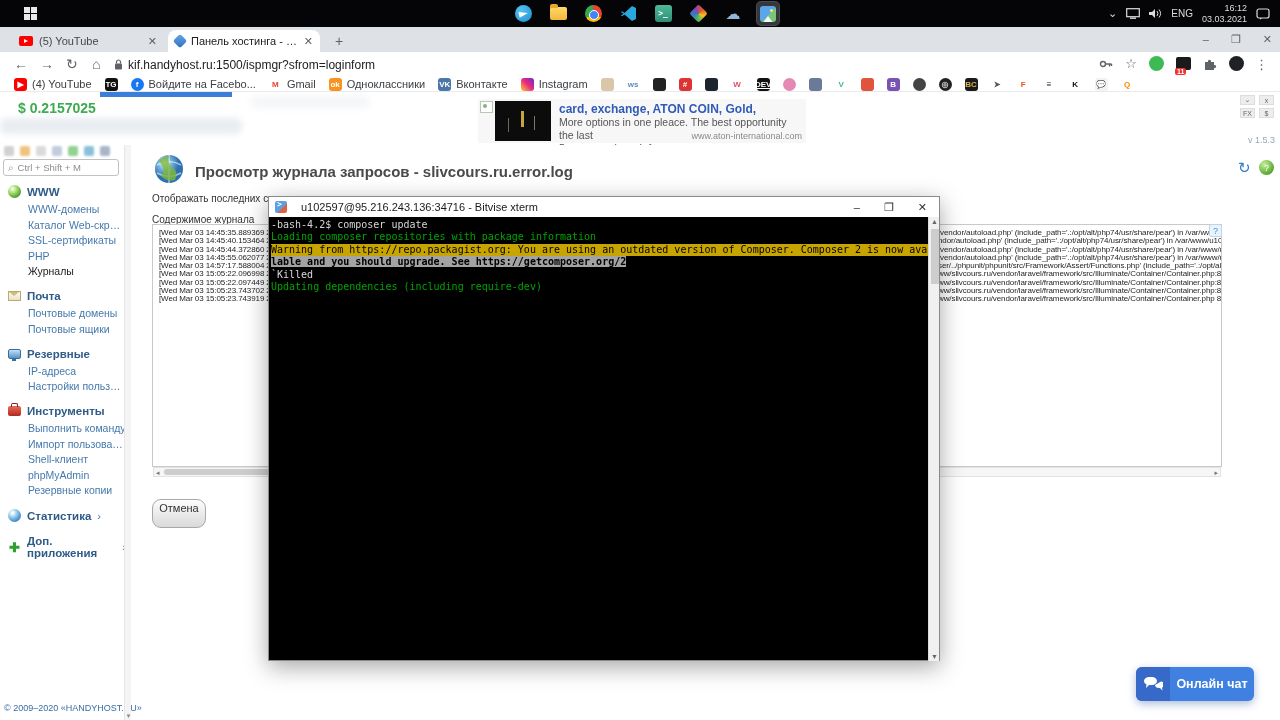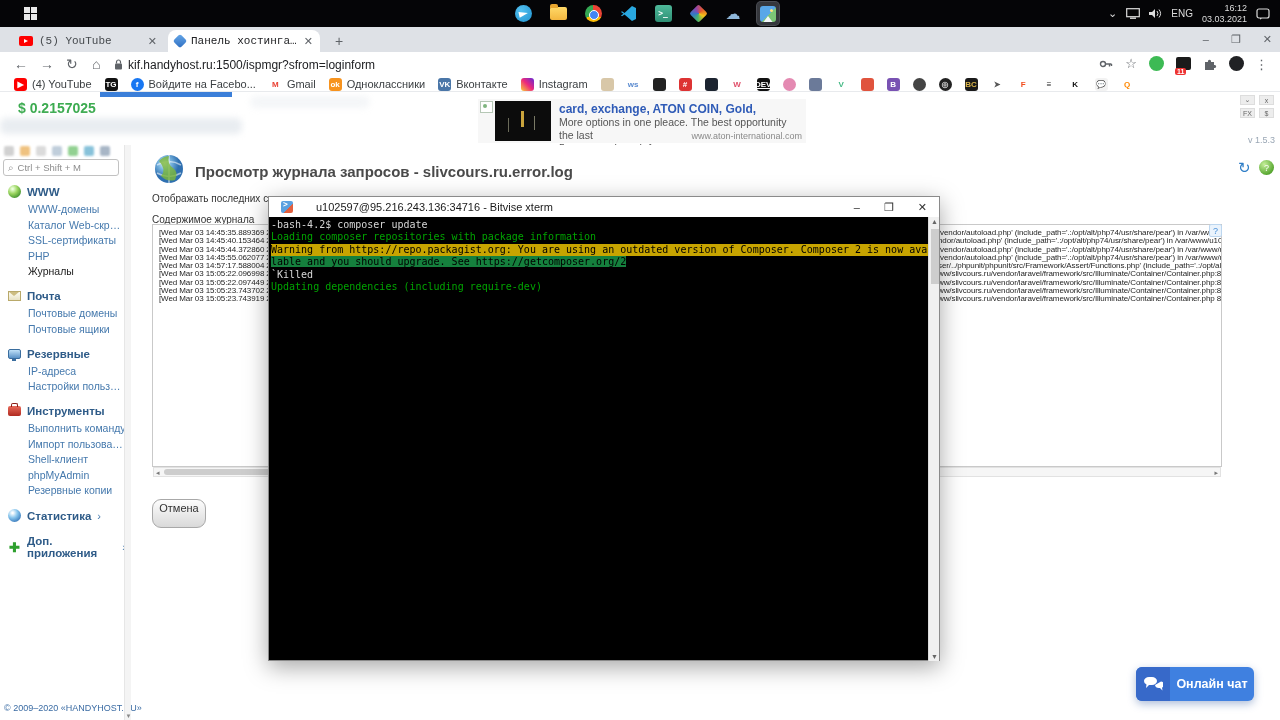--- a/index.html
+++ b/index.html
@@ -31,21 +31,21 @@
   .tray-svg{display:block;}
 
   
   #tabstrip{position:absolute;left:0;top:27px;width:1280px;height:25px;background:#dee1e6;z-index:55;}
   .tab{position:absolute;top:3px;height:22px;display:flex;align-items:center;font-size:11px;color:#45494d;padding:0 7px;gap:6px;}
   .tab.inactive{left:12px;width:152px;}
   .tab.active{left:168px;width:152px;background:#fff;border-radius:8px 8px 0 0;color:#202124;}
   .tab .fav-yt{width:14px;height:10px;background:#f00;border-radius:2px;position:relative;flex:0 0 auto;}
   .tab .fav-yt:after{content:"";position:absolute;left:5px;top:2.5px;border-left:4px solid #fff;border-top:2.5px solid transparent;border-bottom:2.5px solid transparent;}
   .fav-diamond{width:10px;height:10px;transform:rotate(45deg);background:linear-gradient(135deg,#66a7e8,#2f6fc2);border-radius:2px;flex:0 0 auto;}
-  .tab-title{white-space:nowrap;overflow:hidden;text-overflow:ellipsis;flex:1;font-family:Liberation Mono, monospace;}
+  .tab-title{white-space:nowrap;overflow:hidden;text-overflow:ellipsis;flex:1;}
   .tab-close{font-size:11px;color:#5f6368;flex:0 0 auto;}
   .newtab{position:absolute;left:330px;top:5px;width:18px;height:18px;color:#5f6368;font-size:14px;text-align:center;line-height:18px;}
   .win-controls{position:absolute;right:8px;top:2px;display:flex;gap:22px;color:#5f6368;font-size:11px;align-items:center;height:20px;}
 
   #addrbar{position:absolute;left:0;top:52px;width:1280px;height:25px;background:#fff;z-index:55;}
   .nav-ic{position:absolute;top:3px;color:#5f6368;font-size:14px;line-height:18px;}
   .lock-svg{position:absolute;top:7px;}
   #url-text{position:absolute;left:128px;top:6px;font-size:12px;color:#202124;}
   .addr-right{position:absolute;right:36px;top:4px;display:flex;gap:12px;align-items:center;}
   .ext-green{width:15px;height:15px;border-radius:50%;background:#3dba54;position:relative;}
@@ -117,30 +117,30 @@
   #log-left{left:6px;width:180px;}
   #log-right{left:785px;width:280px;}
   #log-help{position:absolute;left:1078px;top:79px;width:13px;height:13px;border:1px solid #bcd6ef;background:#eaf3fc;color:#4a90d9;font-size:9px;text-align:center;line-height:12px;border-radius:2px;}
   #hscroll{position:absolute;left:22px;top:322px;width:1068px;height:10px;background:#f6f6f6;border:1px solid #e2e2e2;}
   #hscroll .thumb{position:absolute;left:10px;top:1px;width:200px;height:6px;background:#cdcdcd;border-radius:3px;}
   #hscroll .sarr{position:absolute;top:0;font-size:7px;color:#777;line-height:9px;}
   #btn-cancel{position:absolute;left:21px;top:354px;width:54px;height:29px;border:1px solid #a8a8a8;border-radius:9px;background:linear-gradient(#fdfdfd,#d9d9d9);font-size:11px;color:#333;text-align:center;line-height:17px;}
 
   
   #terminal{position:absolute;left:268px;top:196px;width:672px;height:465px;background:#000;border:1px solid #8a8a8a;box-shadow:0 6px 22px rgba(0,0,0,.35);z-index:40;}
-  #term-title{position:absolute;left:0;top:0;width:100%;height:20px;background:#fff;display:flex;align-items:center;padding-left:12px;gap:23px;}
+  #term-title{position:absolute;left:0;top:0;width:100%;height:20px;background:#fff;display:flex;align-items:center;padding-left:6px;gap:14px;}
   .term-fav{width:12px;height:12px;border-radius:2px;background:linear-gradient(135deg,#5aa0e0 60%,#e06040 60%);position:relative;flex:0 0 auto;}
   .term-fav:after{content:">";position:absolute;left:2px;top:-1px;color:#fff;font:bold 8px "DejaVu Sans Mono",monospace;}
   #term-title .t{font-size:11px;color:#1a1a1a;flex:1;white-space:nowrap;overflow:hidden;}
   #term-title .tc{display:flex;gap:24px;margin-right:12px;color:#333;font-size:11px;align-items:center;}
   #term-body{position:absolute;left:0;top:20px;width:660px;height:444px;overflow:hidden;padding:2px 0 0 2px;}
   .t-line{font:10px/12.4px "DejaVu Sans Mono",monospace;color:#d6d6d6;white-space:nowrap;}
   .t-line.green{color:#00a300;}
   .t-line.hl-full{background:#c7a400;color:#000;}
-  .t-line.hl-part .hl{background:#15803d;color:#000;}
+  .t-line.hl-part .hl{background:#a3a3a3;color:#000;font-weight:bold;}
   #term-scroll{position:absolute;right:0;top:20px;width:11px;height:444px;background:#f0f0f0;border-left:1px solid #dcdcdc;}
   #term-scroll .a{position:absolute;left:0;width:11px;text-align:center;font-size:7px;color:#666;}
   #term-scroll .thumb{position:absolute;left:1.5px;top:12px;width:8px;height:55px;background:#cdcdcd;}
 
   
   #chatbtn{position:absolute;left:1136px;top:667px;width:118px;height:34px;border-radius:6px;background:#3f80e0;box-shadow:0 3px 8px rgba(50,90,160,.4);display:flex;align-items:center;z-index:50;}
   #chatbtn .icbox{width:34px;height:34px;background:#3769c9;border-radius:6px 0 0 6px;display:flex;align-items:center;justify-content:center;}
   #chatbtn .lbl{flex:1;text-align:center;color:#fff;font-size:12.5px;font-weight:bold;}
 </style>
 </head>

